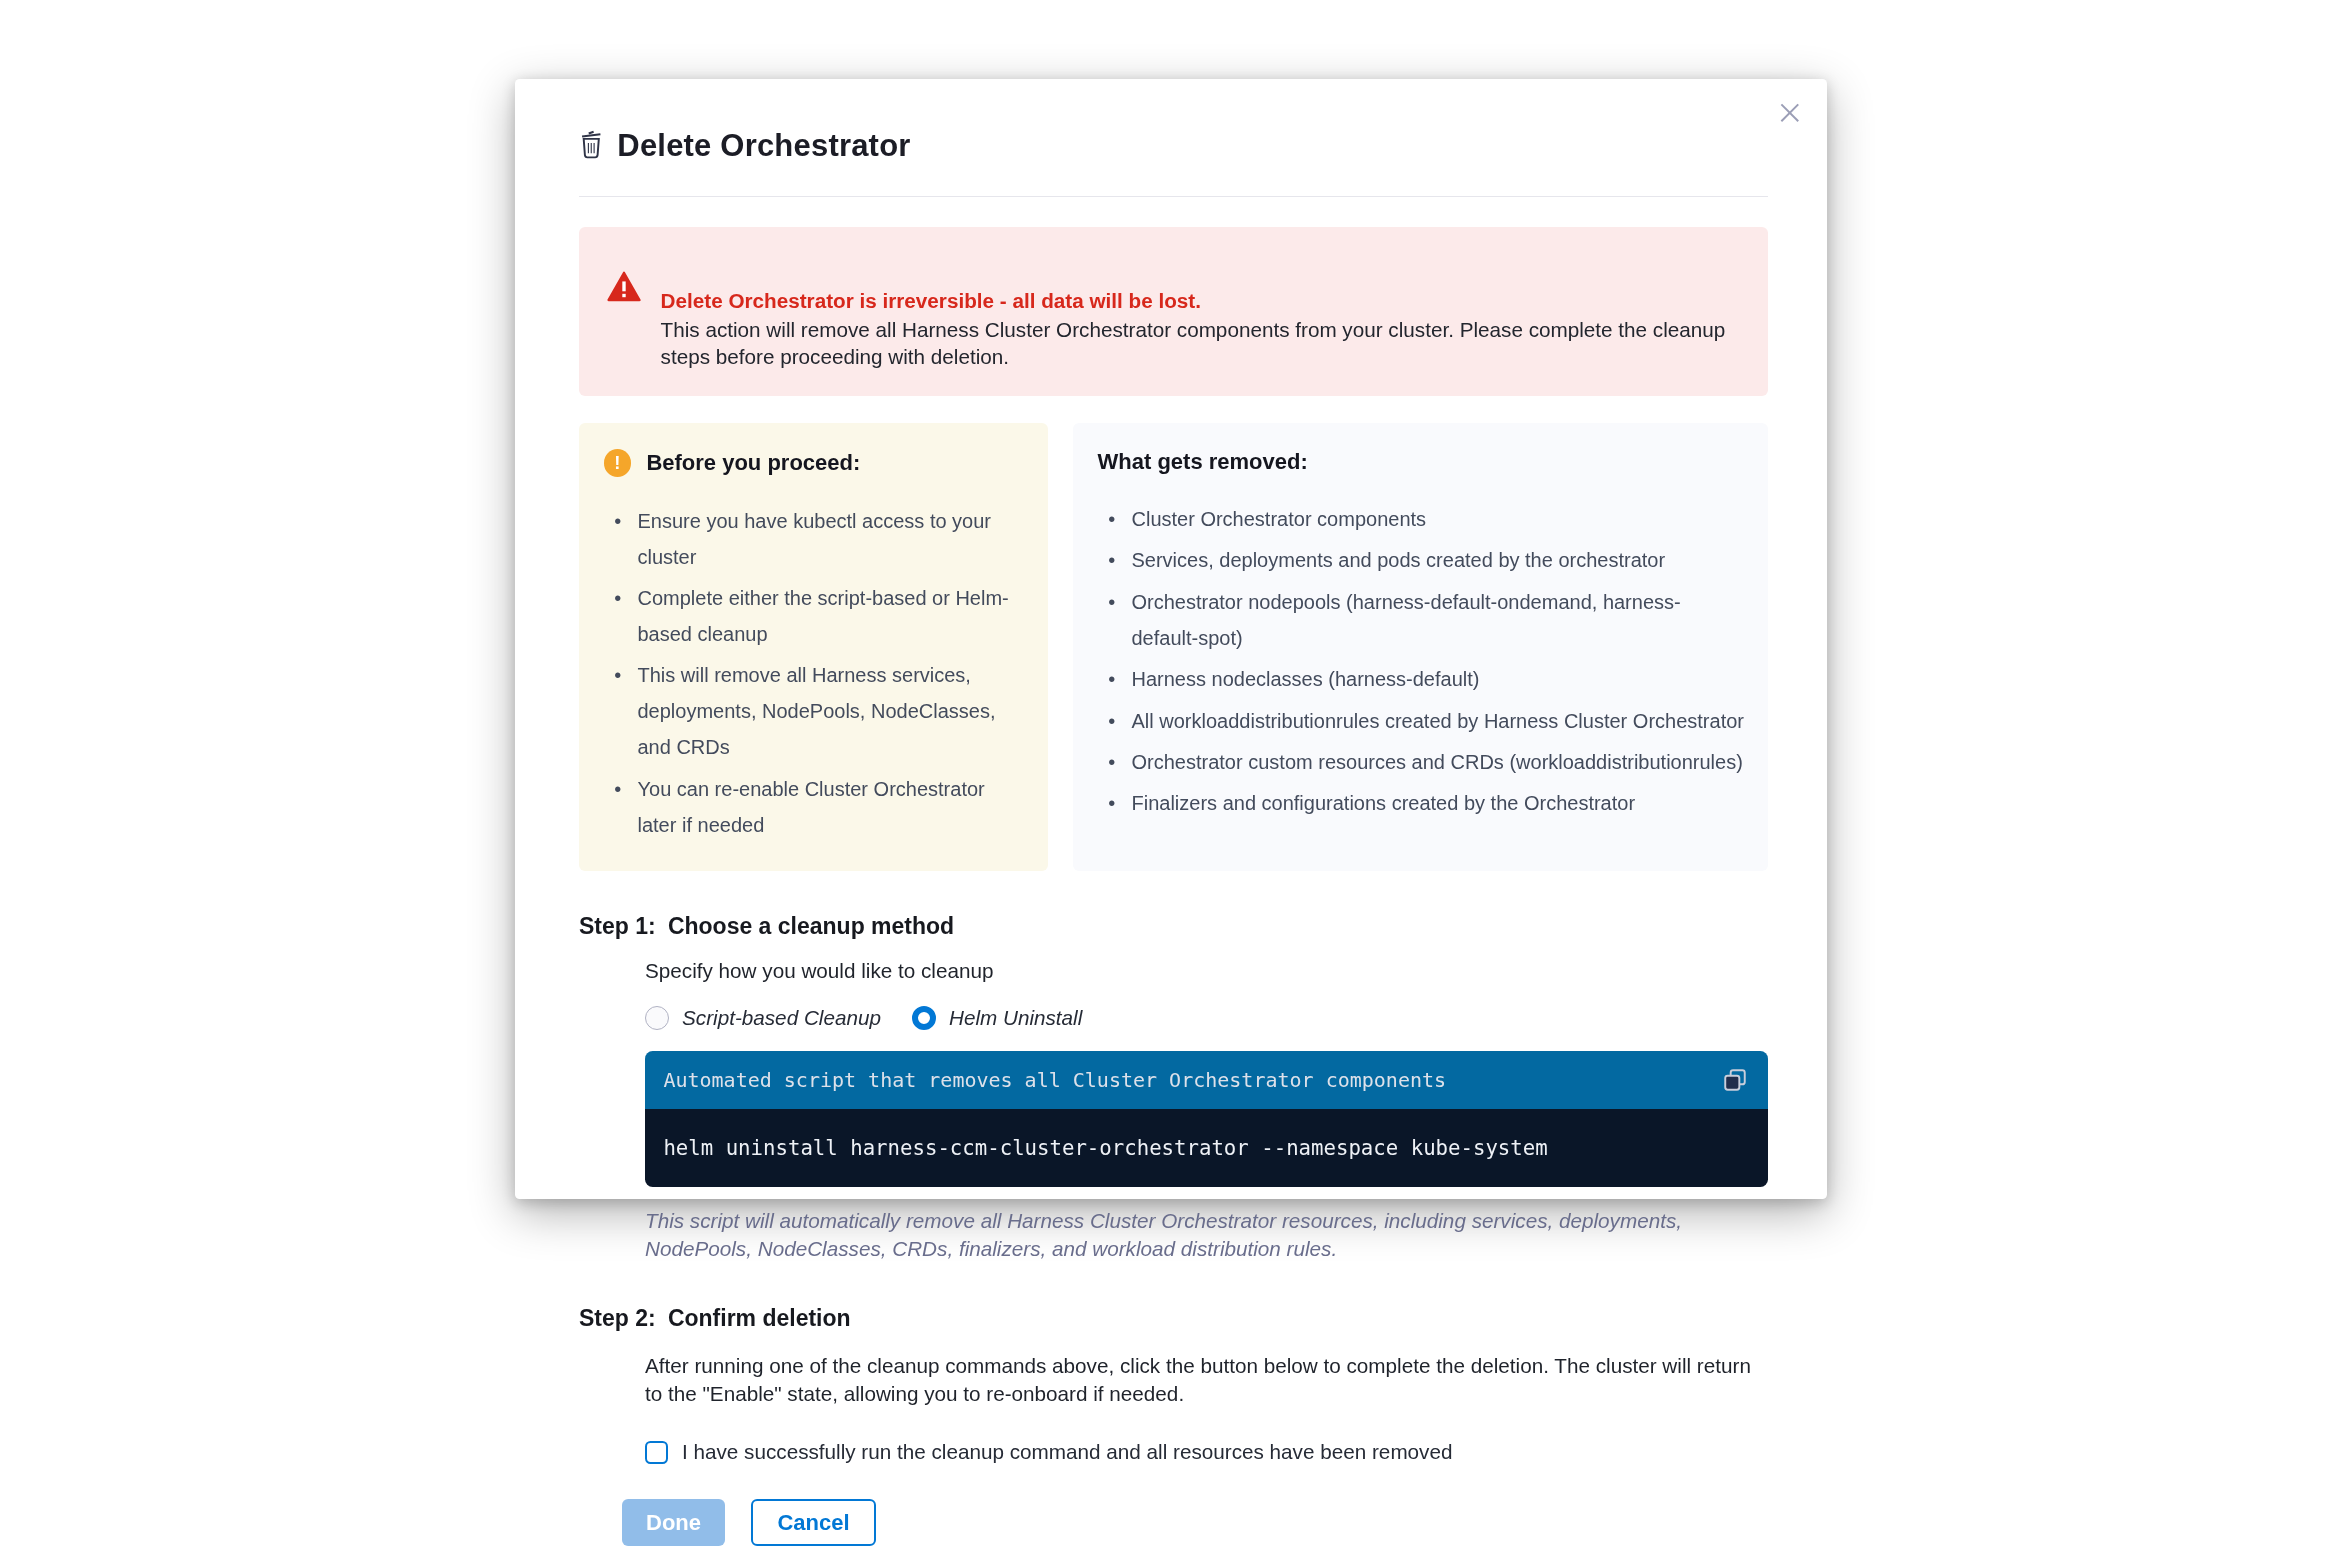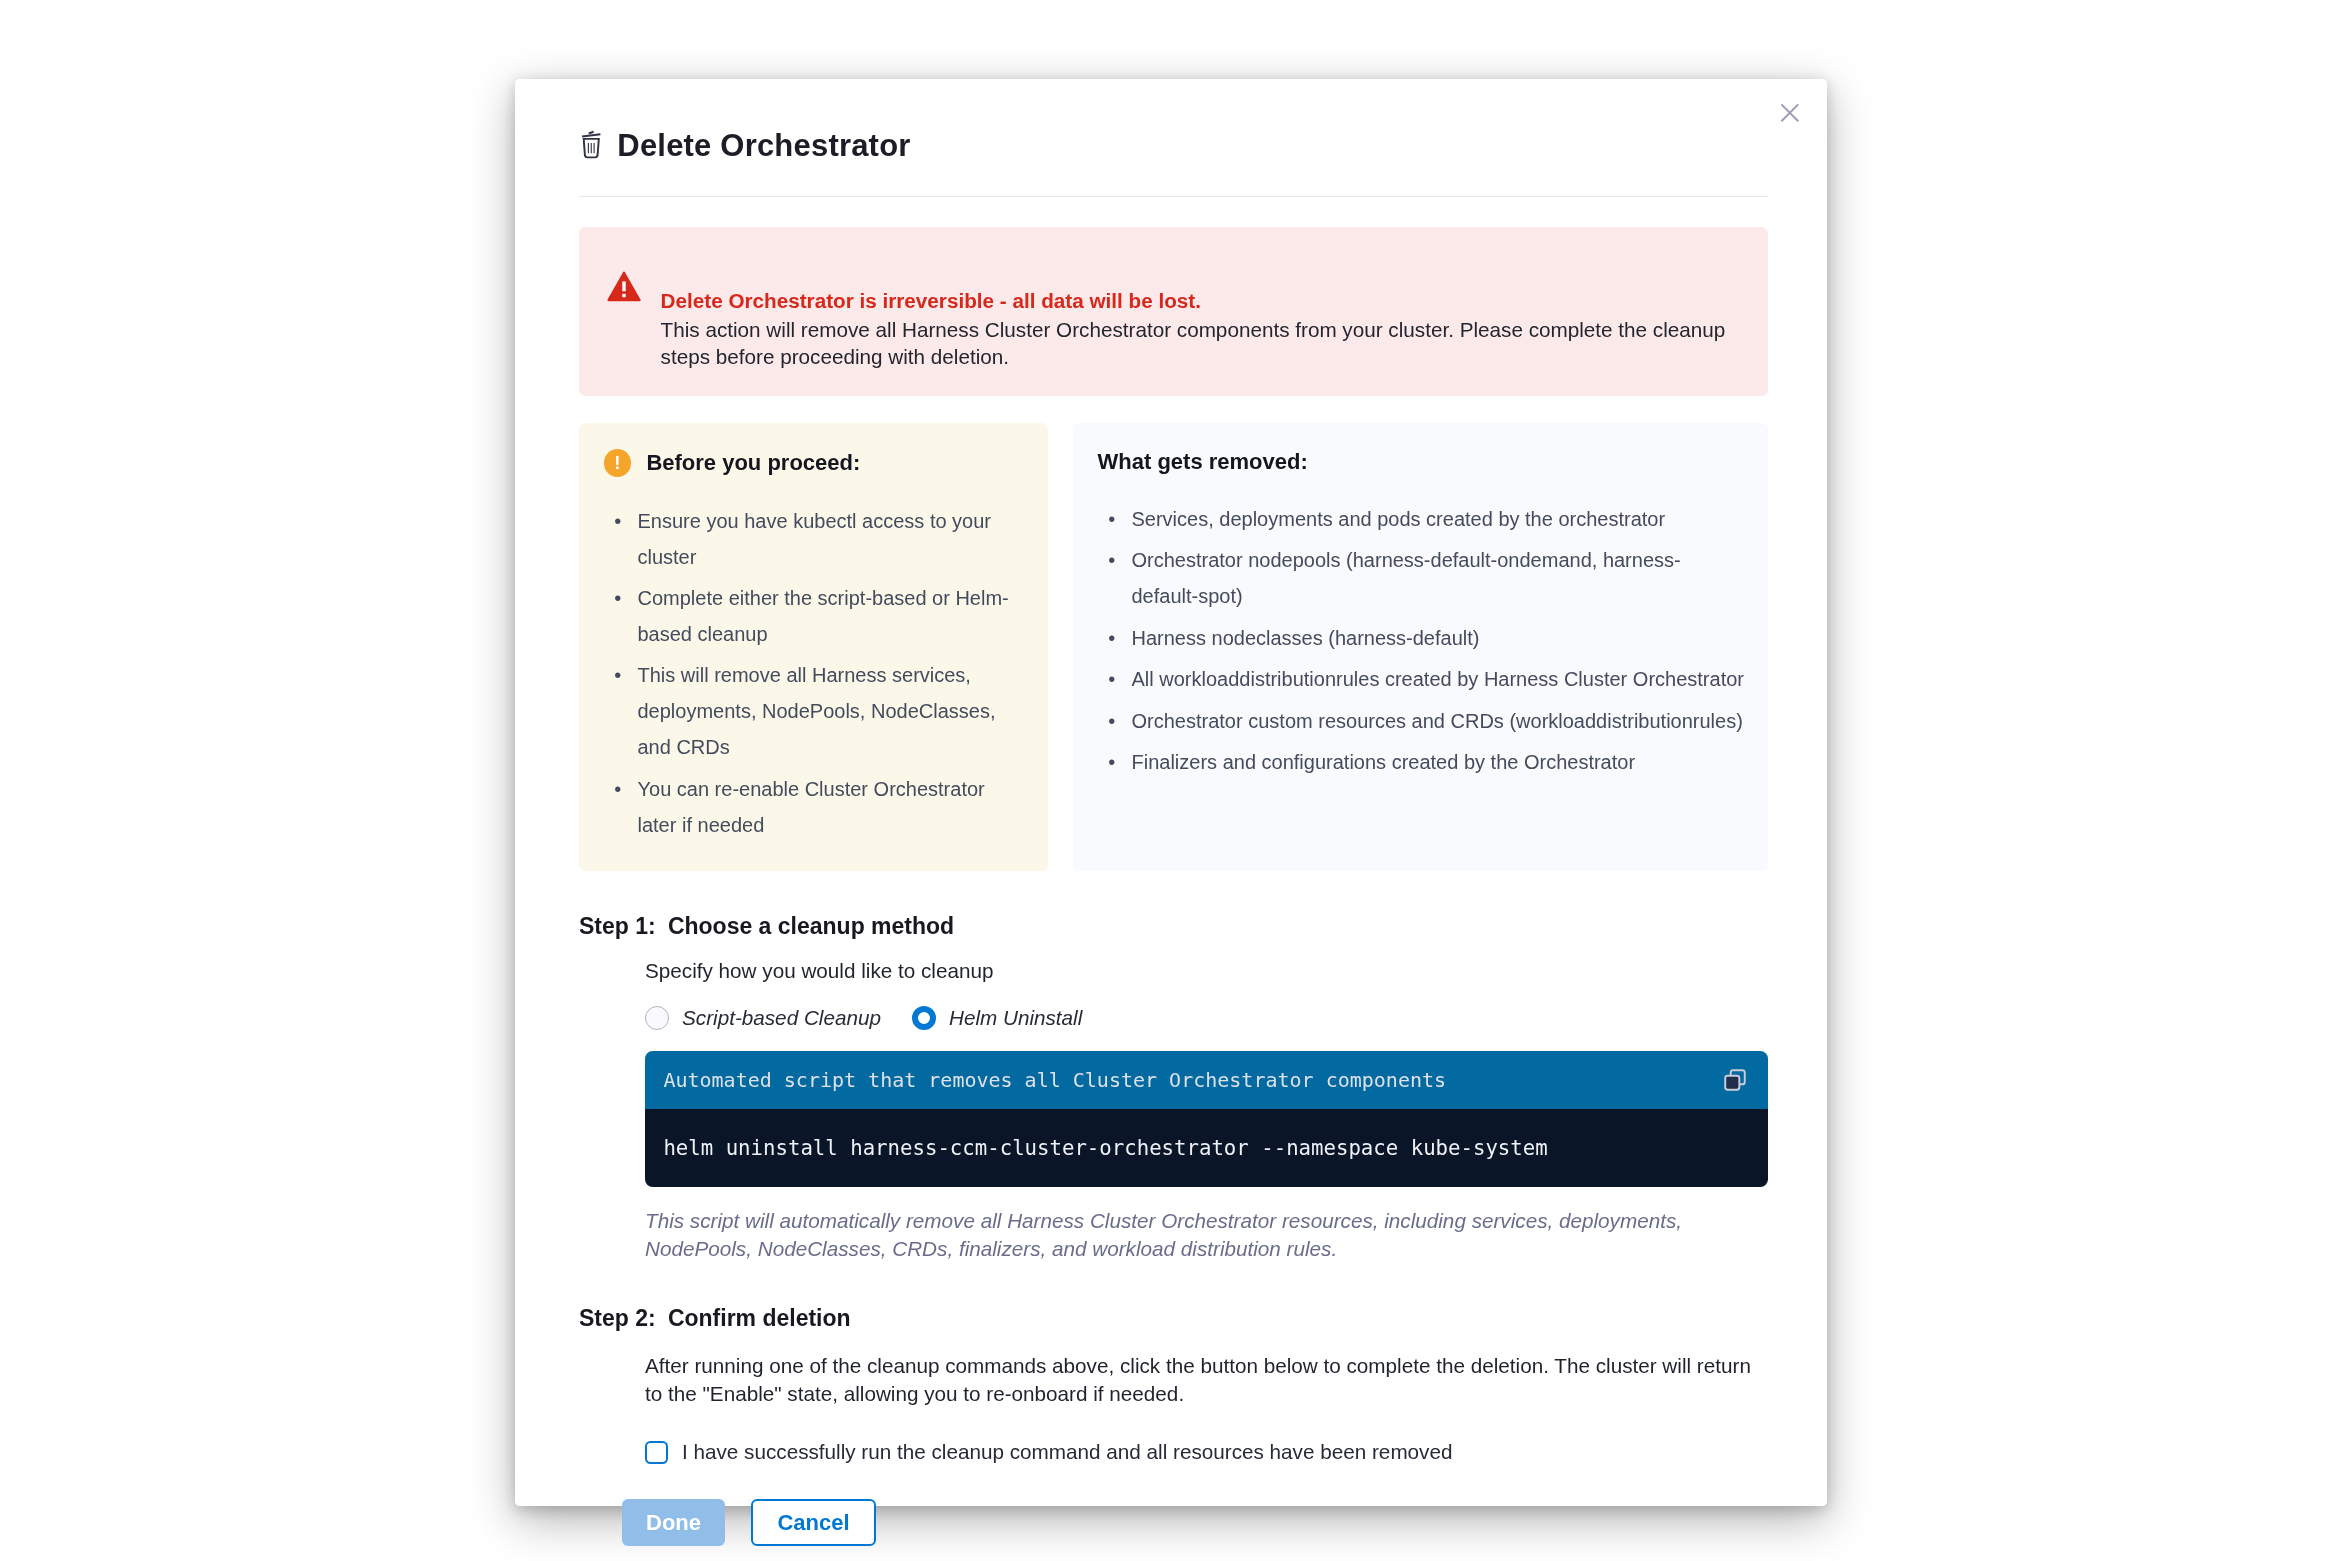--- a/index.html
+++ b/index.html
@@ -1,19 +1,19 @@
 <!DOCTYPE html>
 <html style="font-size:12.2px"><head>
 <meta charset="utf-8">
 <style>
   * { margin:0; padding:0; box-sizing:border-box; }
   html,body { width:2342px; height:1561px; background:#ffffff; font-family:"Liberation Sans", sans-serif; overflow:hidden; }
 
   .modal {
-    position:absolute; left:515px; top:79px; width:1312px; height:1427px;
+    position:absolute; left:515px; top:79px; width:1312px; height:1120px;
     background:#ffffff; border-radius:4.6px;
     box-shadow:0 13.8px 46px rgba(0,0,0,0.30), 0 3.1px 13.8px rgba(0,0,0,0.18);
   }
   .modal-inner { position:relative; width:100%; height:100%; padding:47px 59px 0 64px; }
 
   .close-btn { position:absolute; top:20px; right:23px; width:27.6px; height:27.6px; cursor:pointer; }
 
   .title-row { display:flex; align-items:center; gap:13.8px; margin-top:1.5px; }
   .title-row h1 { font-size:31px; font-weight:700; color:#1c1d26; letter-spacing:0.2px; }
   .trash { flex:0 0 auto; }
@@ -145,20 +145,21 @@
           <li>This will remove all Harness services, deployments, NodePools, NodeClasses, and CRDs</li>
           <li>You can re-enable Cluster Orchestrator later if needed</li>
         </ul>
       </div>
 
       <div class="box box-removed">
         <div class="box-title-row">
           <span class="box-title">What gets removed:</span>
         </div>
         <ul class="blist">
+          <li>Cluster Orchestrator components</li>
           <li>Services, deployments and pods created by the orchestrator</li>
           <li>Orchestrator nodepools (harness-default-ondemand, harness-default-spot)</li>
           <li>Harness nodeclasses (harness-default)</li>
           <li>All workloaddistributionrules created by Harness Cluster Orchestrator</li>
           <li>Orchestrator custom resources and CRDs (workloaddistributionrules)</li>
           <li>Finalizers and configurations created by the Orchestrator</li>
         </ul>
       </div>
     </div>
 

